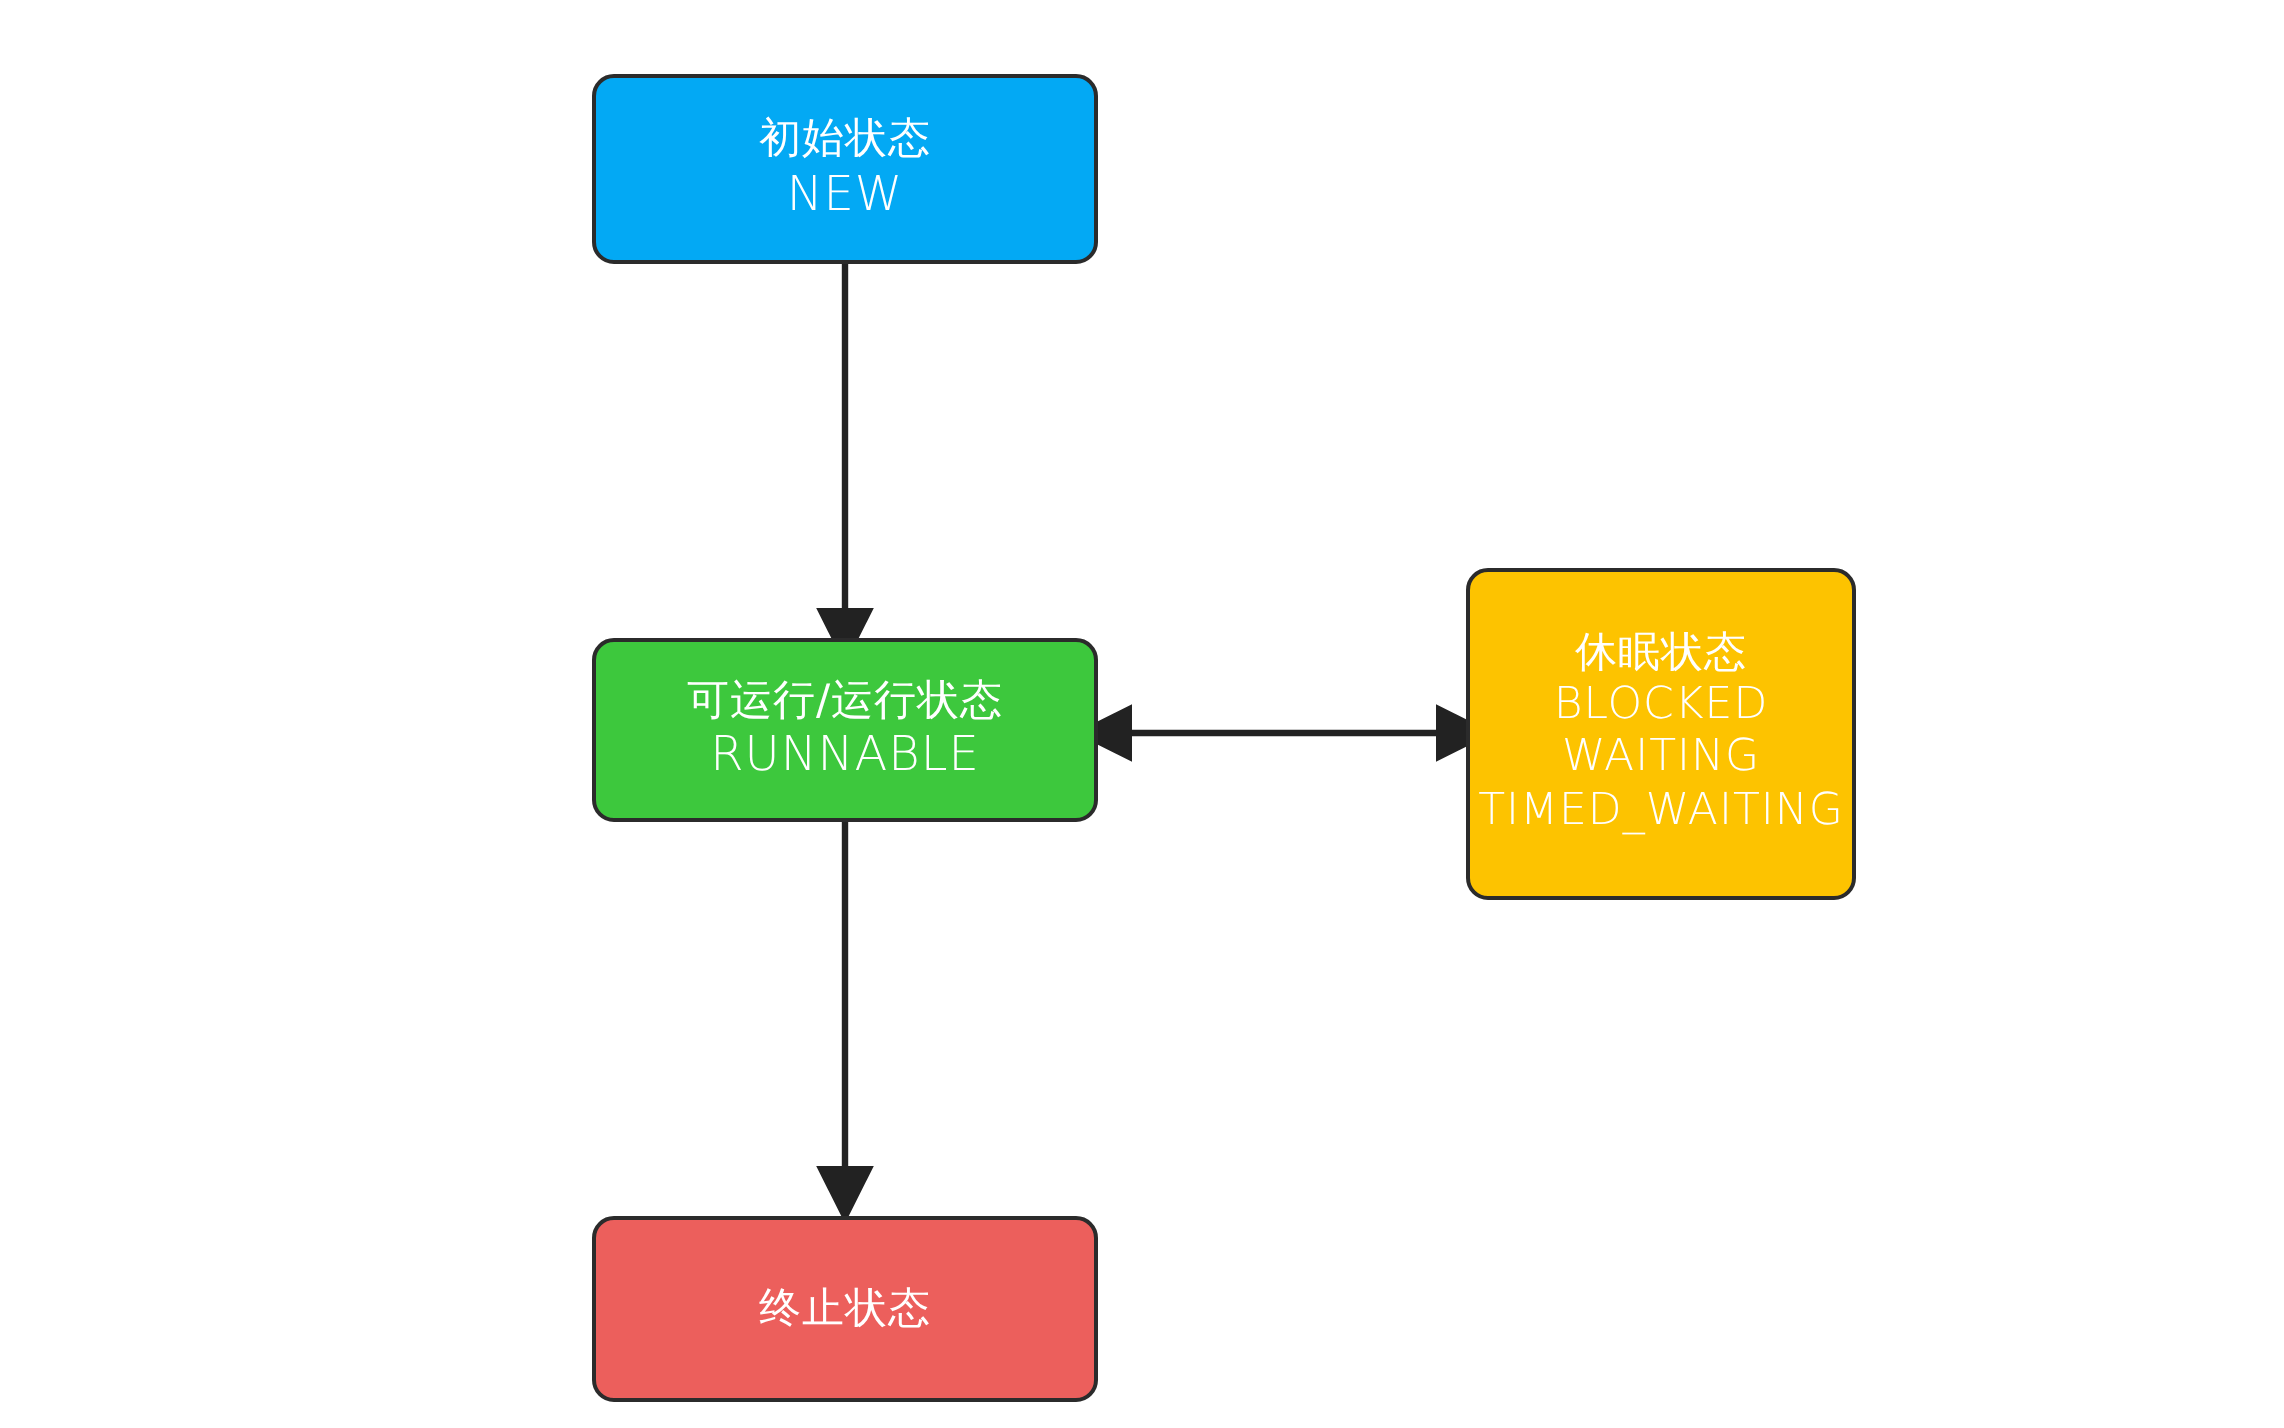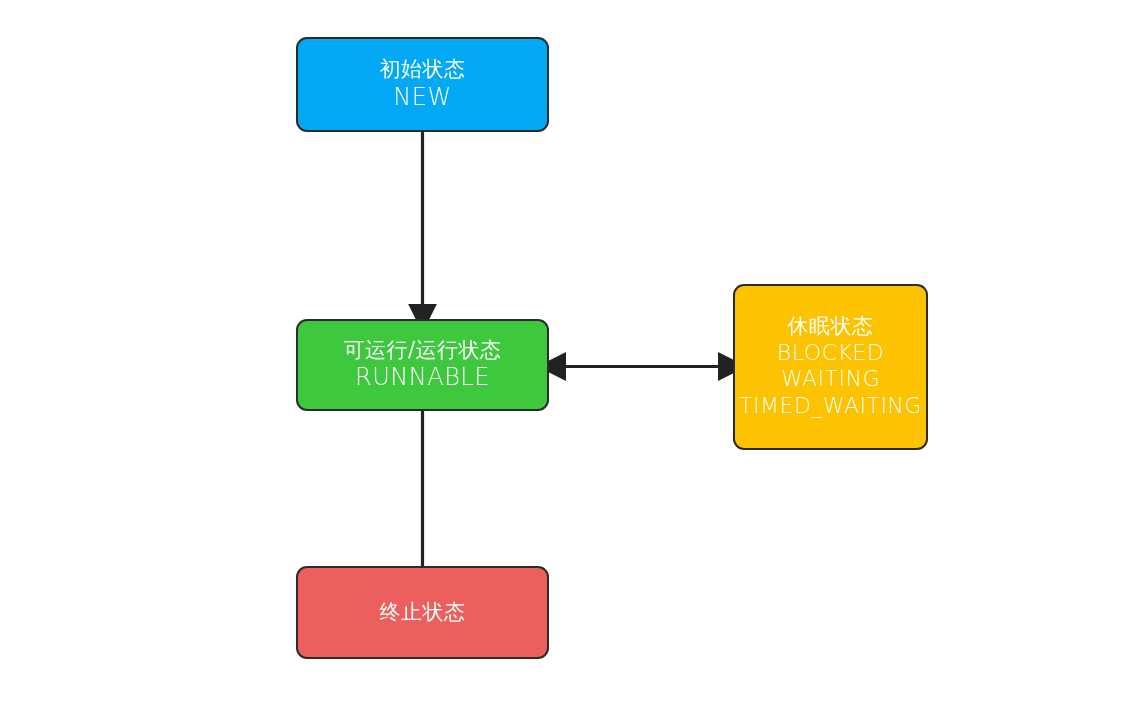--- a/index.html
+++ b/index.html
@@ -137,17 +137,17 @@
     <span class="line line-en">RUNNABLE</span>
   </div>
 
   <div class="node" id="node-blocked" style="left: 733px; top: 284px; width: 195px; height: 166px; background: rgb(253, 195, 0); border-color: rgb(43, 43, 43);">
     <span class="line line-cn">休眠状态</span>
     <span class="line line-en">BLOCKED</span>
     <span class="line line-en">WAITING</span>
     <span class="line line-en">TIMED_WAITING</span>
   </div>
 
-  <div class="node" id="node-terminated" style="left: 296px; top: 566px; width: 253px; height: 93px; background: rgb(236, 95, 92); border-color: rgb(43, 43, 43);">
+  <div class="node" id="node-terminated" style="left: 296px; top: 608px; width: 253px; height: 93px; background: rgb(236, 95, 92); border-color: rgb(43, 43, 43);">
     <span class="line line-cn">终止状态</span>
   </div>
 
 </div>
 
 </body></html>

